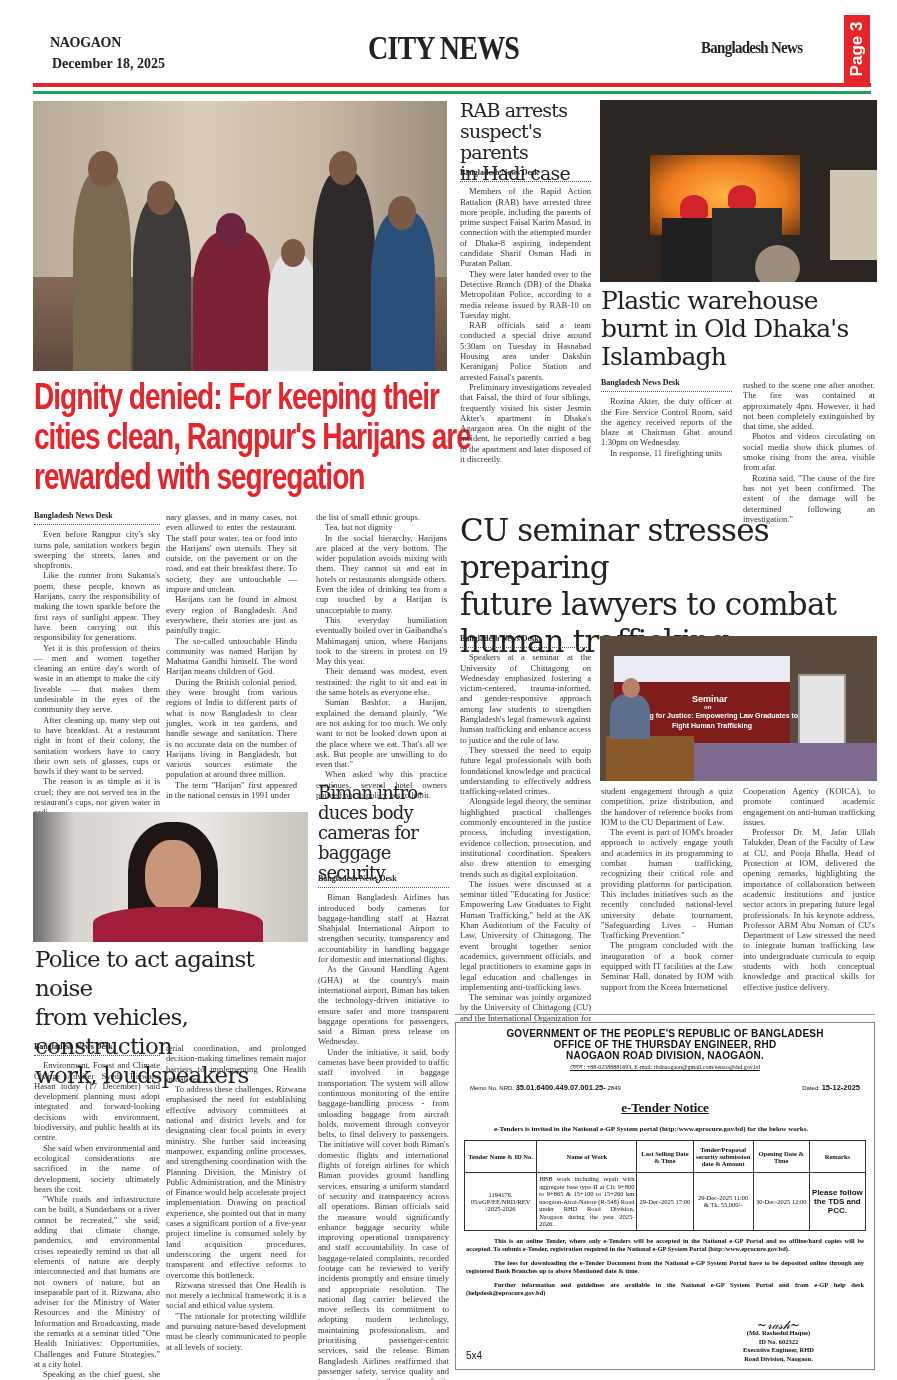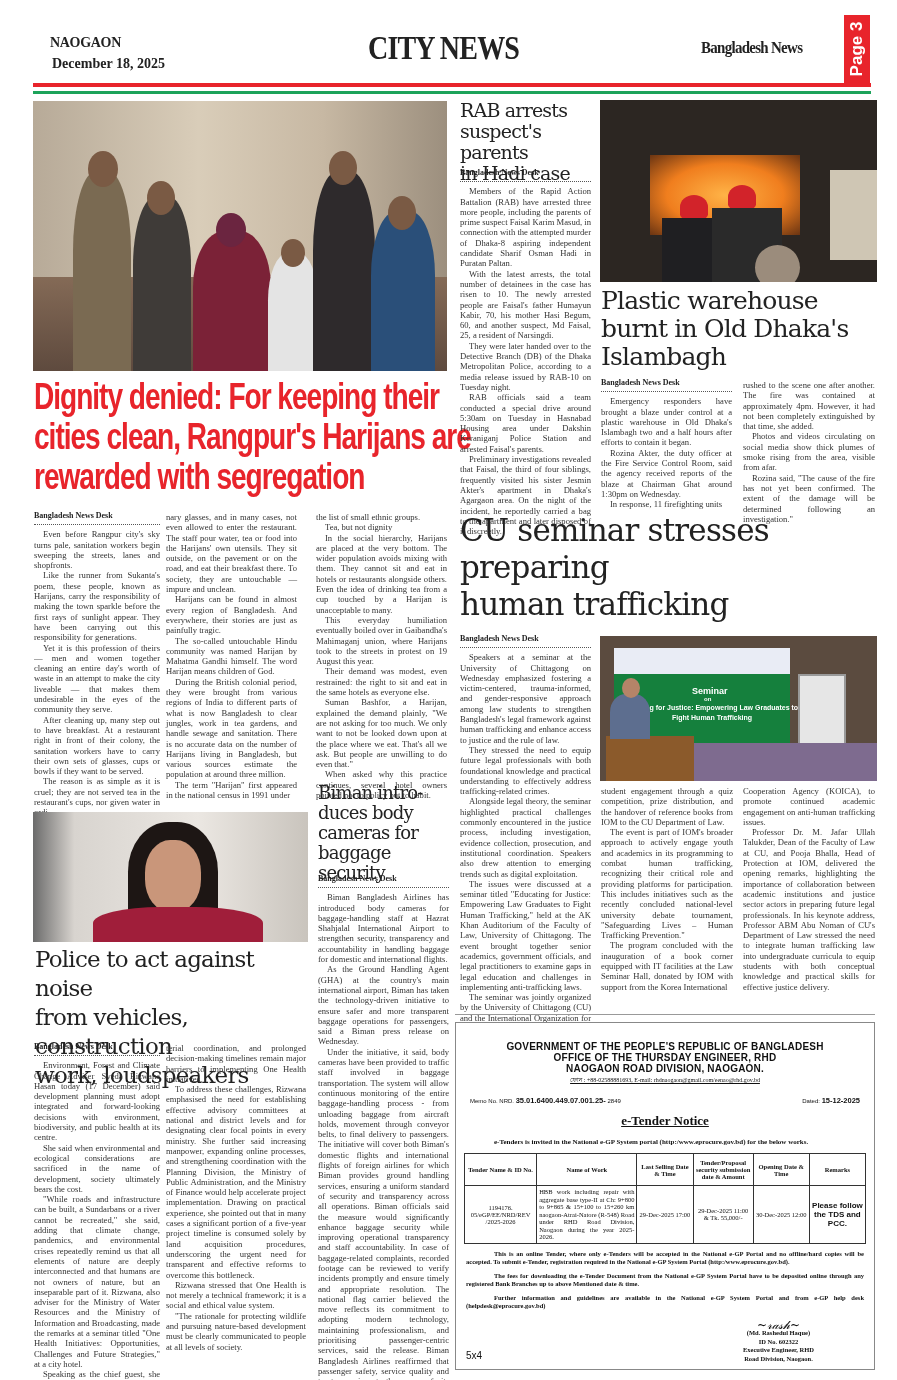--- a/index.html
+++ b/index.html
@@ -25,21 +25,21 @@
   .photo-family .wall { position: absolute; left: 0; top: 0; width: 100%; height: 65%; background: linear-gradient(90deg,#b7aa98,#d9cdb9 40%,#c7b8a3 70%,#9c8f7e); }
   .photo-family .person { position: absolute; bottom: 0; border-radius: 40% 40% 0 0; }
   .photo-family .head { position: absolute; border-radius: 50%; background: #7a5a44; }
 
   .photo-fire { left: 600px; top: 100px; width: 277px; height: 182px; background: #2c2622; }
   .photo-fire .glow { position: absolute; left: 50px; top: 55px; width: 150px; height: 80px; background: radial-gradient(ellipse at center, #ffb347 0%, #f07e1e 55%, #6a3412 100%); }
   .photo-fire .helmet { position: absolute; width: 28px; height: 24px; border-radius: 50% 50% 20% 20%; background: #d2232a; }
   .photo-fire .body { position: absolute; background: #1f1f22; }
 
   .photo-seminar { left: 600px; top: 636px; width: 277px; height: 145px; background: #5b4b3f; }
-  .photo-seminar .banner { position: absolute; left: 14px; top: 12px; width: 176px; height: 103px; background: #15803d; }
+  .photo-seminar .banner { position: absolute; left: 14px; top: 20px; width: 176px; height: 103px; background: #7f1d1d; }
   .photo-seminar .banner-top { position: absolute; left: 0; top: 0; width: 100%; height: 26px; background: #e9ecf5; }
   .photo-seminar .banner-text { position: absolute; left: 20px; top: 38px; color: #fff; font-family: "Liberation Sans", sans-serif; font-size: 8px; font-weight: bold; line-height: 10px; }
   .photo-seminar .screen { position: absolute; left: 198px; top: 38px; width: 48px; height: 75px; background: #e6e6e6; border: 2px solid #999; }
   .photo-seminar .podium { position: absolute; left: 6px; top: 100px; width: 88px; height: 45px; background: #8b5a2b; }
   .photo-seminar .stage { position: absolute; left: 94px; top: 107px; width: 183px; height: 38px; background: #7e6b8f; }
 
   .photo-adviser { left: 33px; top: 812px; width: 275px; height: 130px; background: linear-gradient(90deg, #6b6b6b 0%, #d8d4cf 15%, #ebe7e2 60%, #c9c4bd 100%); }
   .photo-adviser .hair { position: absolute; left: 95px; top: 10px; width: 90px; height: 110px; border-radius: 45% 45% 20% 20%; background: #1d1614; }
   .photo-adviser .face { position: absolute; left: 112px; top: 28px; width: 56px; height: 72px; border-radius: 45%; background: #c9967a; }
   .photo-adviser .saree { position: absolute; left: 60px; top: 95px; width: 170px; height: 40px; border-radius: 40% 40% 0 0; background: #a01e3a; }
@@ -48,21 +48,21 @@
   .hl-red { font-family: "Liberation Sans", sans-serif; color: #e8242b; font-weight: bold; font-size: 36px; line-height: 40px; letter-spacing: -1.3px; transform: scaleX(0.78); transform-origin: left top; white-space: nowrap; }
   .hl { font-family: "DejaVu Serif", serif; color: #222; font-weight: normal; letter-spacing: -0.8px; }
 
   .byline { font-family: "Liberation Serif", serif; font-weight: bold; font-size: 8px; color: #222; padding-bottom: 3px; border-bottom: 1px dotted #555; }
   .col { font-family: "Liberation Serif", serif; font-size: 8.6px; line-height: 10.3px; text-align: justify; color: #333; }
   .col p { text-indent: 9px; }
   .col p.noindent { text-indent: 0; }
 
   
   .tender { left: 455px; top: 1022px; width: 420px; height: 348px; border: 1px solid #888; font-family: "Liberation Sans", sans-serif; color: #111; background: #fff; }
-  .tender .gov { text-align: center; font-weight: bold; font-size: 10px; line-height: 11px; margin-top: 18px; letter-spacing: 0.2px; }
+  .tender .gov { text-align: center; font-weight: bold; font-size: 10px; line-height: 11px; margin-top: 5px; letter-spacing: 0.2px; }
   .tender .contact { text-align: center; font-size: 6px; text-decoration: underline; margin-top: 1px; font-family: "Liberation Serif", serif; }
   .tender .memo-row { display: flex; justify-content: space-between; padding: 10px 14px 0 14px; font-size: 6px; }
   .tender .memo-row b { font-size: 7.5px; }
   .tender .notice-title { text-align: center; font-family: "Liberation Serif", serif; font-weight: bold; font-size: 13px; text-decoration: underline; margin-top: 8px; }
   .tender .intro { font-family: "Liberation Serif", serif; font-size: 7px; font-weight: bold; padding: 9px 14px 0 14px; text-indent: 24px; line-height: 9px; }
   .tender table { border-collapse: collapse; margin: 6px 8px 0 8px; width: calc(100% - 16px); font-family: "Liberation Serif", serif; font-size: 6.5px; padding-left: 48px; }
   .tender th, .tender td { border: 1px solid #333; text-align: center; padding: 2px; vertical-align: middle; }
   .tender th { height: 32px; font-weight: bold; }
   .tender td.work { text-align: justify; line-height: 7.5px; }
   .tender td.remarks { font-family: "Liberation Sans", sans-serif; font-weight: bold; font-size: 8px; }
@@ -120,35 +120,34 @@
   <p class="noindent">nary glasses, and in many cases, not even allowed to enter the restaurant. The staff pour water, tea or food into the Harijans' own utensils. They sit outside, on the pavement or on the road, and eat their breakfast there. To society, they are untouchable — impure and unclean.</p>
   <p>Harijans can be found in almost every region of Bangladesh. And everywhere, their stories are just as painfully tragic.</p>
   <p>The so-called untouchable Hindu community was named Harijan by Mahatma Gandhi himself. The word Harijan means children of God.</p>
   <p>During the British colonial period, they were brought from various regions of India to different parts of what is now Bangladesh to clear jungles, work in tea gardens, and handle sewage and sanitation. There is no accurate data on the number of Harijans living in Bangladesh, but various sources estimate the population at around three million.</p>
   <p>The term "Harijan" first appeared in the national census in 1991 under</p>
 </div>
 <div class="abs col" style="left:316px;top:512px;width:131px;">
   <p class="noindent">the list of small ethnic groups.</p>
   <p>Tea, but not dignity</p>
   <p>In the social hierarchy, Harijans are placed at the very bottom. The wider population avoids mixing with them. They cannot sit and eat in hotels or restaurants alongside others. Even the idea of drinking tea from a cup touched by a Harijan is unacceptable to many.</p>
-  <p>This everyday humiliation eventually boiled over in Gaibandha's Mahimaganj union, where Harijans took to the streets in protest on 19 August this year.</p>
+  <p>This everyday humiliation eventually boiled over in Gaibandha's Mahimaganj union, where Harijans took to the streets in protest on 19 May this year.</p>
   <p>Their demand was modest, even restrained: the right to sit and eat in the same hotels as everyone else.</p>
   <p>Suman Bashfor, a Harijan, explained the demand plainly, "We are not asking for too much. We only want to not be looked down upon at the place where we eat. That's all we ask. But people are unwilling to do even that."</p>
   <p>When asked why this practice continues, several hotel owners pointed not to policy but to habit.</p>
 </div>
 
 <div class="abs hl" style="left:460px;top:100px;width:140px;font-size:19px;line-height:21px;">
   <div>RAB arrests</div>
   <div>suspect's parents</div>
   <div>in Hadi case</div>
 </div>
 <div class="abs col" style="left:460px;top:168px;width:131px;">
   <div class="byline" style="margin-bottom:4px;">Bangladesh News Desk</div>
   <p>Members of the Rapid Action Battalion (RAB) have arrested three more people, including the parents of prime suspect Faisal Karim Masud, in connection with the attempted murder of Dhaka-8 aspiring independent candidate Sharif Osman Hadi in Puratan Paltan.</p>
-  <p>With the latest arrests, the total number of detainees in the case has risen to 10. The newly arrested people are Faisal's father Humayun Kabir, 70, his mother Hasi Begum, 60, and another suspect, Md Faisal, 25, a resident of Narsingdi.</p>
   <p>They were later handed over to the Detective Branch (DB) of the Dhaka Metropolitan Police, according to a media release issued by RAB-10 on Tuesday night.</p>
   <p>RAB officials said a team conducted a special drive around 5:30am on Tuesday in Hasnabad Housing area under Dakshin Keraniganj Police Station and arrested Faisal's parents.</p>
   <p>Preliminary investigations revealed that Faisal, the third of four siblings, frequently visited his sister Jesmin Akter's apartment in Dhaka's Agargaon area. On the night of the incident, he reportedly carried a bag to the apartment and later disposed of it discreetly.</p>
 </div>
 
 <div class="abs photo photo-fire">
   <div class="glow"></div>
   <div class="helmet" style="left:80px;top:95px;"></div>
   <div class="body" style="left:62px;top:118px;width:70px;height:70px;"></div>
   <div class="helmet" style="left:128px;top:85px;"></div>
@@ -157,32 +156,32 @@
   <div style="position:absolute;left:230px;top:70px;width:47px;height:90px;background:#cfc6b4;"></div>
 </div>
 
 <div class="abs hl" style="left:601px;top:287px;width:290px;font-size:25px;line-height:28px;">
   <div>Plastic warehouse</div>
   <div>burnt in Old Dhaka's</div>
   <div>Islambagh</div>
 </div>
 <div class="abs col" style="left:601px;top:378px;width:131px;">
   <div class="byline" style="margin-bottom:4px;">Bangladesh News Desk</div>
-  <p>Emergency responders have brought a blaze under control at a plastic warehouse in Old Dhaka's Islambagh two and a half hours after efforts to contain it began.</p>
   <p>Rozina Akter, the duty officer at the Fire Service Control Room, said the agency received reports of the blaze at Chairman Ghat around 1:30pm on Wednesday.</p>
   <p>In response, 11 firefighting units</p>
 </div>
 <div class="abs col" style="left:743px;top:380px;width:132px;">
   <p class="noindent">rushed to the scene one after another. The fire was contained at approximately 4pm. However, it had not been completely extinguished by that time, she added.</p>
   <p>Photos and videos circulating on social media show thick plumes of smoke rising from the area, visible from afar.</p>
   <p>Rozina said, "The cause of the fire has not yet been confirmed. The extent of the damage will be determined following an investigation."</p>
 </div>
 
 <div class="abs hl" style="left:460px;top:512px;width:420px;font-size:31px;line-height:37px;">
   <div>CU seminar stresses preparing</div>
+  <div>future lawyers to combat</div>
   <div>human trafficking</div>
 </div>
 <div class="abs col" style="left:460px;top:634px;width:131px;">
   <div class="byline" style="margin-bottom:4px;">Bangladesh News Desk</div>
   <p>Speakers at a seminar at the University of Chittagong on Wednesday emphasized fostering a victim-centered, trauma-informed, and gender-responsive approach among law students to strengthen Bangladesh's legal framework against human trafficking and enhance access to justice and the rule of law.</p>
   <p>They stressed the need to equip future legal professionals with both foundational knowledge and practical understanding to effectively address trafficking-related crimes.</p>
   <p>Alongside legal theory, the seminar highlighted practical challenges commonly encountered in the justice process, including investigation, evidence collection, prosecution, and institutional coordination. Speakers also drew attention to emerging trends such as digital exploitation.</p>
   <p>The issues were discussed at a seminar titled "Educating for Justice: Empowering Law Graduates to Fight Human Trafficking," held at the AK Khan Auditorium of the Faculty of Law, University of Chittagong. The event brought together senior academics, government officials, and legal practitioners to examine gaps in legal education and challenges in implementing anti-trafficking laws.</p>
   <p>The seminar was jointly organized by the University of Chittagong (CU) and the International Organization for Migration (IOM). It also featured</p>
 </div>

